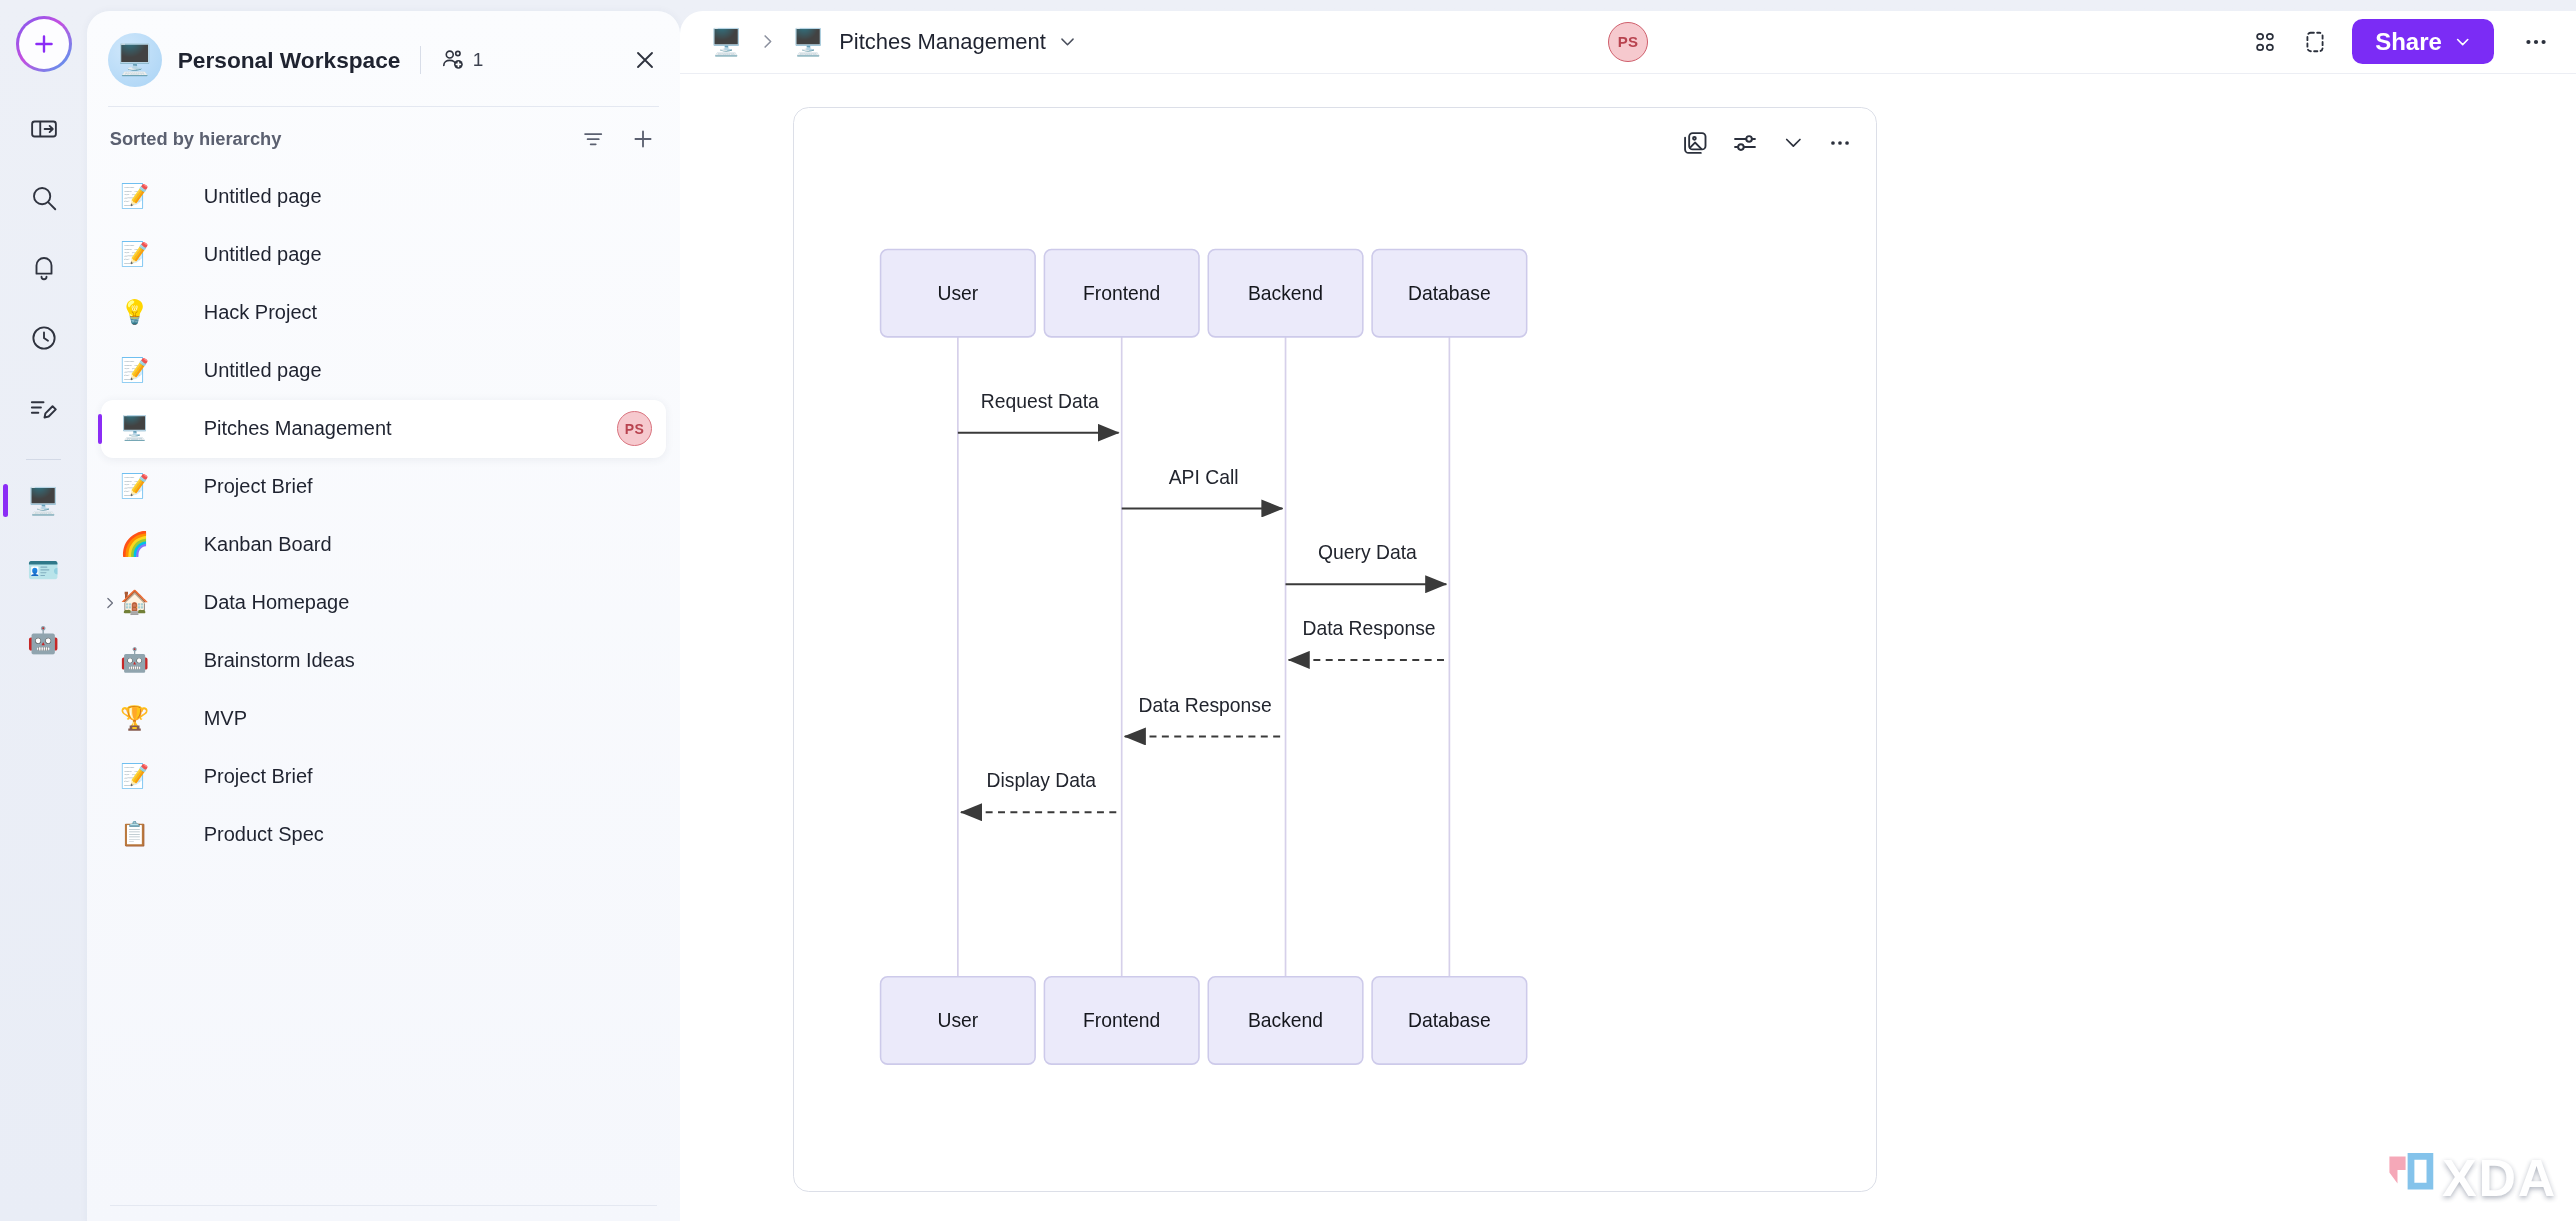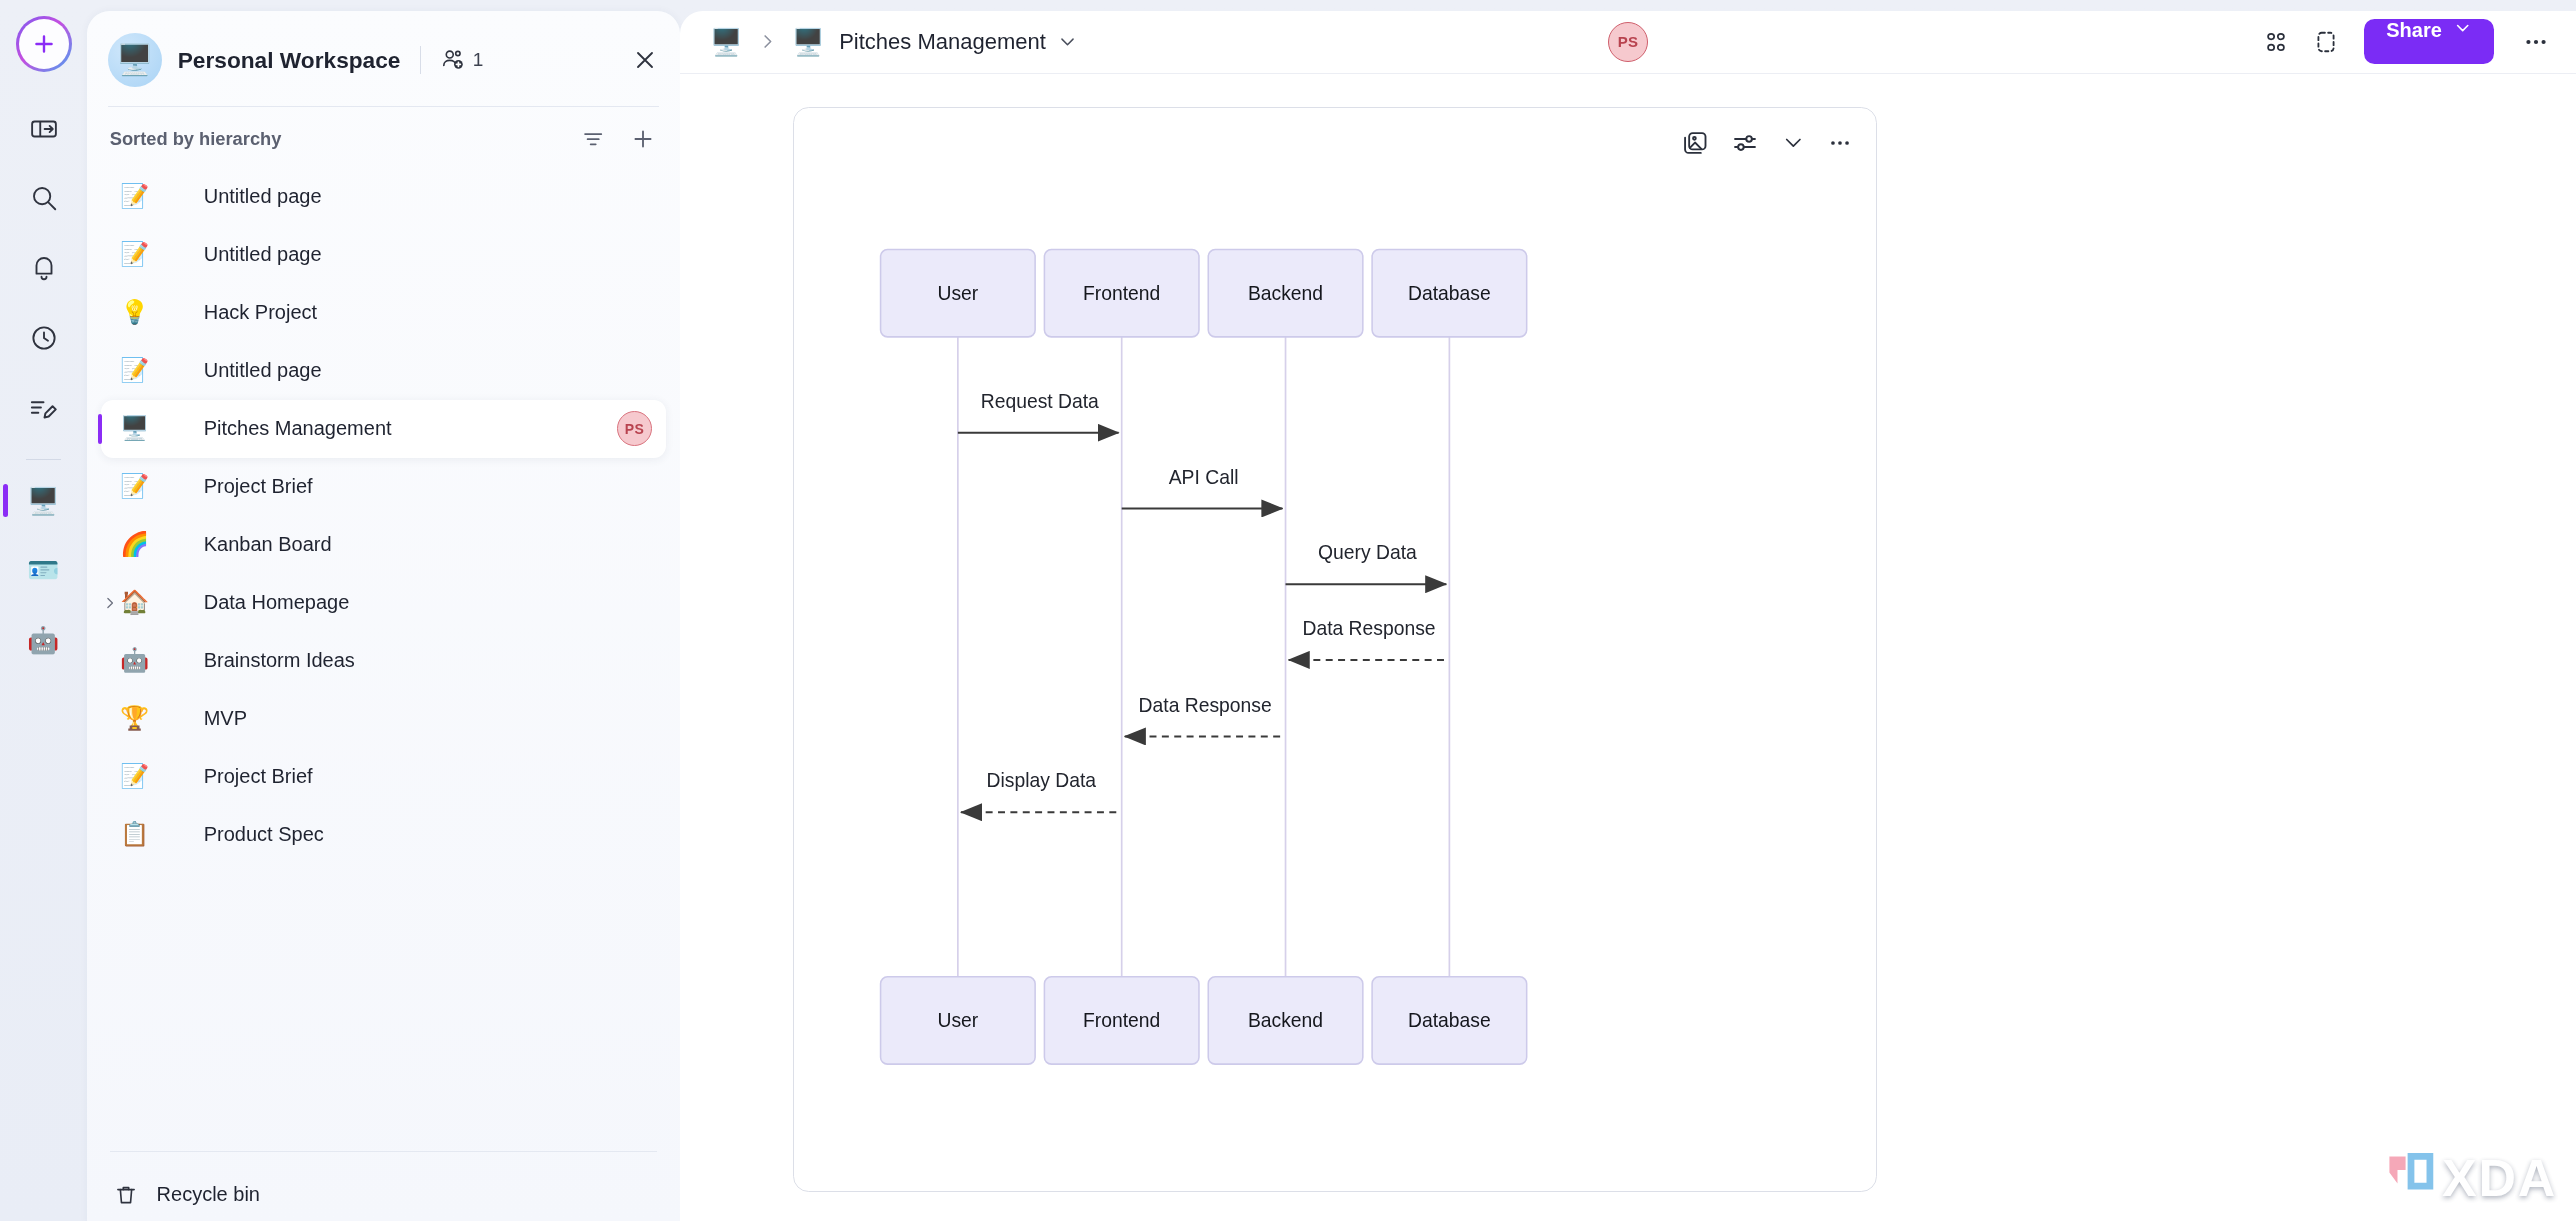--- a/index.html
+++ b/index.html
@@ -159,25 +159,25 @@
   .avatar-ps {
     width: 40px; height:40px; border-radius:50%;
     background:#f6c9ce; border:1.7px solid #cf5f6c; color:#b8434f;
     display:flex;align-items:center;justify-content:center;
     font-size:15px;font-weight:700;letter-spacing:0.3px;
     cursor:pointer;
   }
   .topbar-right { margin-left:auto; display:flex; align-items:center; gap: 24.4px; }
   .tb-icon { display:flex; cursor:pointer; color:#2b303c; }
   .share-btn {
-    display:flex; gap:12.2px;
+    display:flex; align-items:center; gap:12.2px;
     background:#7b2cf5; color:#fff;
     border-radius: 10.5px; border:none;
     height: 45px; padding: 0 22.7px;
-    font-size: 20px; font-weight:600; cursor:pointer;
+    font-size: 24px; font-weight:600; cursor:pointer;
     font-family:"Liberation Sans", sans-serif;
   }
   .more-dots { display:flex; cursor:pointer; color:#2b303c; padding-left: 3.5px; }
 
   
   .canvas {
     flex:1 1 auto; position:relative;
     background: #ffffff;
     padding: 33px 71px 0 113px;
   }
@@ -381,28 +381,20 @@
       </div>
 
       <div class="page-item">
         <span class="page-emoji">📋</span>
         <span class="page-label">Product Spec</span>
       </div>
     </div>
 
     <div class="ws-foot">
       <div class="ws-foot-hr"></div>
-      <div class="recycle">
-        <svg width="26" height="26" viewBox="0 0 24 24" fill="none" stroke="#2f333f" stroke-width="1.5" stroke-linecap="round" stroke-linejoin="round">
-          <path d="M4.5 7h15"></path>
-            <path d="M9.5 7V5.2h5V7"></path>
-            <path d="M6.8 7l1 12h8.4l1-12"></path>
-        </svg>
-        <span class="recycle-label">Recycle bin</span>
-      </div>
     </div>
   </div>
 
   <div class="main">
 
     <div class="topbar">
       <span class="crumb-icon">🖥️</span>
       <span class="crumb-sep">
         <svg width="19" height="19" viewBox="0 0 24 24" fill="none" stroke="#8b909e" stroke-width="2" stroke-linecap="round" stroke-linejoin="round">
             <path d="M9 5l7 7-7 7"></path>

